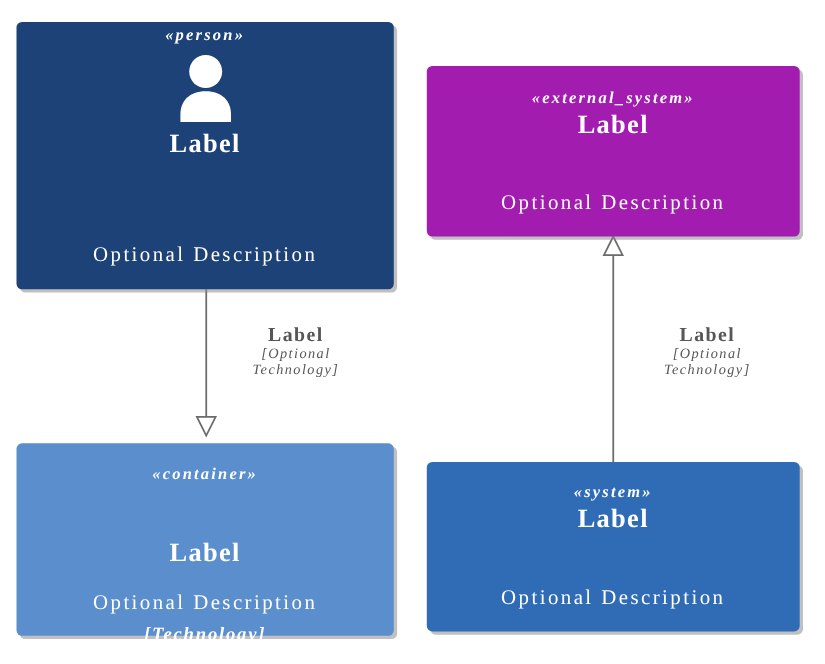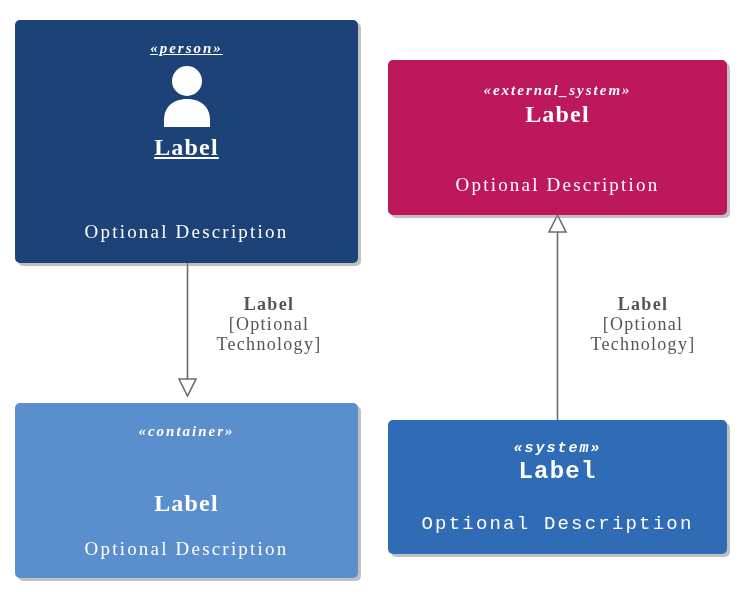--- a/index.html
+++ b/index.html
@@ -79,41 +79,40 @@
   }
 
   
   #node-person {
     left: 15px;
     top: 20px;
     width: 343px;
     height: 243px;
     background: #1d4277;
     justify-content: flex-start;
-    padding-top: 20px;
-    text-decoration: underline;
+    padding-top: 4px;
   }
   #node-person .stereotype { margin-bottom: 6px; }
   #node-person .person-icon { margin: 2px 0 4px 0; }
   #node-person .node-label { margin-top: 2px; }
   #node-person .node-desc {
     position: absolute;
     left: 0; right: 0;
     bottom: 19px;
   }
 
   .person-icon { width: 66px; height: 62px; display: block; }
 
   
   #node-external {
     left: 388px;
     top: 60px;
     width: 339px;
     height: 155px;
-    background: #be185d;
+    background: #a21caf;
     justify-content: flex-start;
     padding-top: 22px;
   }
   #node-external .node-label { margin-top: 1px; }
   #node-external .node-desc {
     position: absolute;
     left: 0; right: 0;
     bottom: 18px;
   }
 
@@ -134,25 +133,24 @@
     position: absolute;
     left: 0; right: 0;
     bottom: 17px;
   }
 
   
   #node-system {
     left: 388px;
     top: 420px;
     width: 339px;
-    height: 134px;
+    height: 154px;
     background: #2f6cb5;
     justify-content: flex-start;
     padding-top: 20px;
-    font-family: Liberation Mono, monospace;
   }
   #node-system .node-label { margin-top: 1px; }
   #node-system .node-desc {
     position: absolute;
     left: 0; right: 0;
     bottom: 18px;
   }
 
   
   .edge-label {
@@ -161,21 +159,22 @@
     color: #565656;
     line-height: 1.12;
   }
   .edge-label .edge-title {
     font-weight: bold;
     font-size: 18px;
     letter-spacing: 1.3px;
     white-space: nowrap;
   }
   .edge-label .edge-tech {
-    font-size: 18px;
+    font-style: italic;
+    font-size: 13px;
     letter-spacing: 1.3px;
   }
 
   #edge-label-person-container {
     left: 196px;
     top: 294px;
     width: 146px;
   }
   #edge-label-system-external {
     left: 570px;
@@ -213,20 +212,21 @@
 
   <div class="node" id="node-external">
     <div class="stereotype">«external_system»</div>
     <div class="node-label">Label</div>
     <div class="node-desc">Optional Description</div>
   </div>
 
   <div class="node" id="node-container">
     <div class="stereotype">«container»</div>
     <div class="node-label">Label</div>
+    <div class="node-tech">[Technology]</div>
     <div class="node-desc">Optional Description</div>
   </div>
 
   <div class="node" id="node-system">
     <div class="stereotype">«system»</div>
     <div class="node-label">Label</div>
     <div class="node-desc">Optional Description</div>
   </div>
 
   <div class="edge-label" id="edge-label-person-container">

